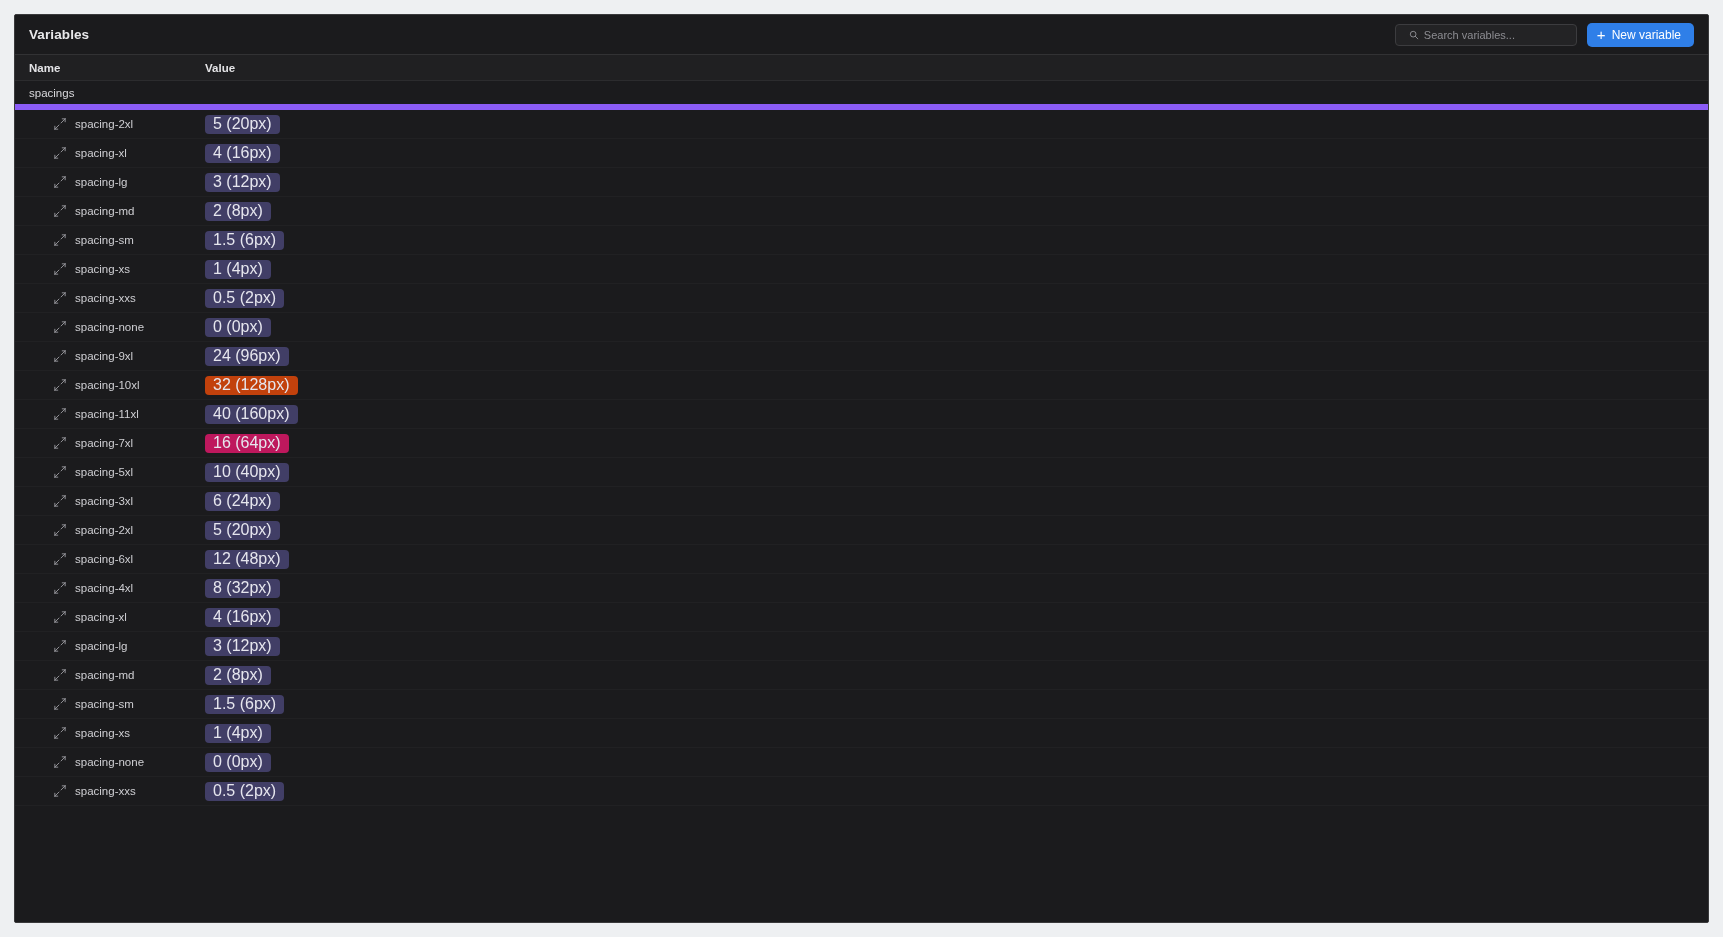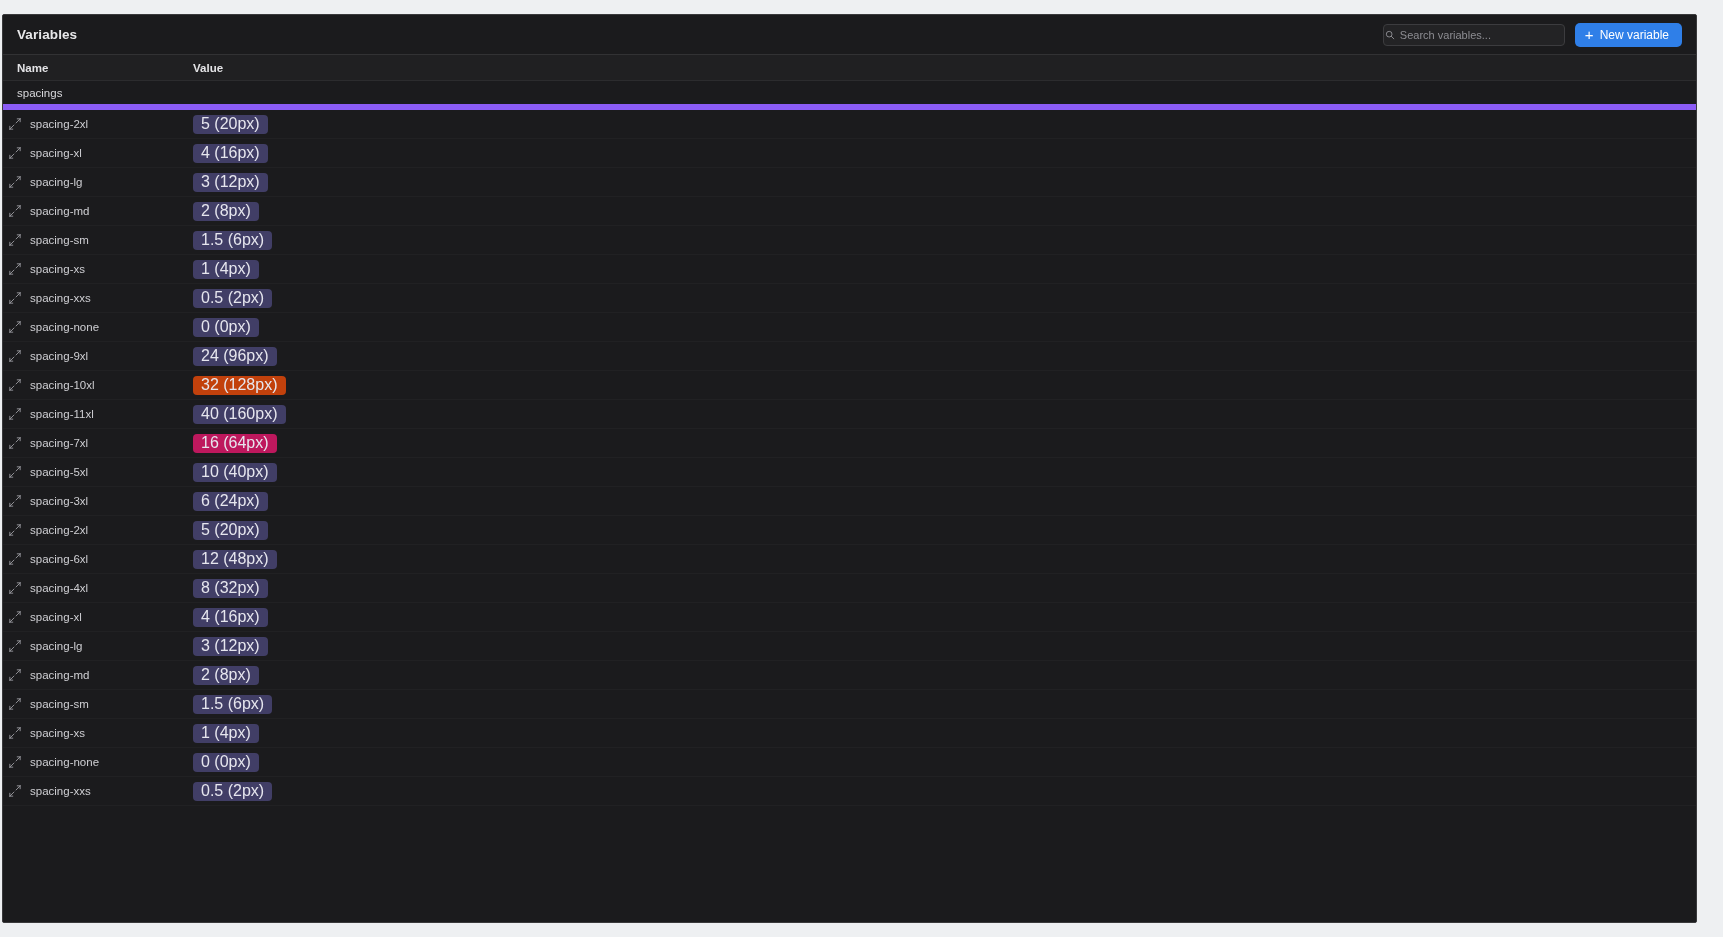--- a/index.html
+++ b/index.html
@@ -4,21 +4,21 @@
 <style>
   * { margin:0; padding:0; box-sizing:border-box; }
   html, body {
     width:1723px; height:937px;
     background:#eef0f2;
     font-family:"Liberation Sans", sans-serif;
     overflow:hidden;
   }
   #app {
     position:absolute;
-    left:2px; top:14px;
+    left:14px; top:14px;
     width:1695px; height:909px;
     background:#1b1b1d;
     border:1px solid #3a3a3c;
     border-radius:2px;
     overflow:hidden;
     display:flex;
     flex-direction:column;
   }
   
   .panel-header {
@@ -39,21 +39,21 @@
   .header-spacer { flex:1 1 auto; }
   .search-box {
     width:182px;
     height:22px;
     background:#232325;
     border:1px solid #3c3c3f;
     border-radius:4px;
     display:flex;
     align-items:center;
     gap:5px;
-    padding:0 1px;
+    padding:0 13px;
     margin-right:10px;
   }
   .search-box svg { flex:0 0 auto; display:block; }
   .search-input {
     flex:1 1 auto;
     background:transparent;
     border:none;
     outline:none;
     color:#c9c9cc;
     font-family:"Liberation Sans", sans-serif;
@@ -119,21 +119,21 @@
     height:29px;
     display:flex;
     align-items:center;
     border-bottom:1px solid #212123;
   }
   .row-name {
     width:190px;
     display:flex;
     align-items:center;
     gap:9px;
-    padding-left:6px;
+    padding-left:39px;
   }
   .var-icon { flex:0 0 auto; display:block; opacity:.78; }
   .row-label {
     font-size:11.5px;
     color:#cfcfd3;
     white-space:nowrap;
   }
   .row-value { flex:1 1 auto; display:flex; align-items:center; }
   .badge {
     display:inline-flex;

